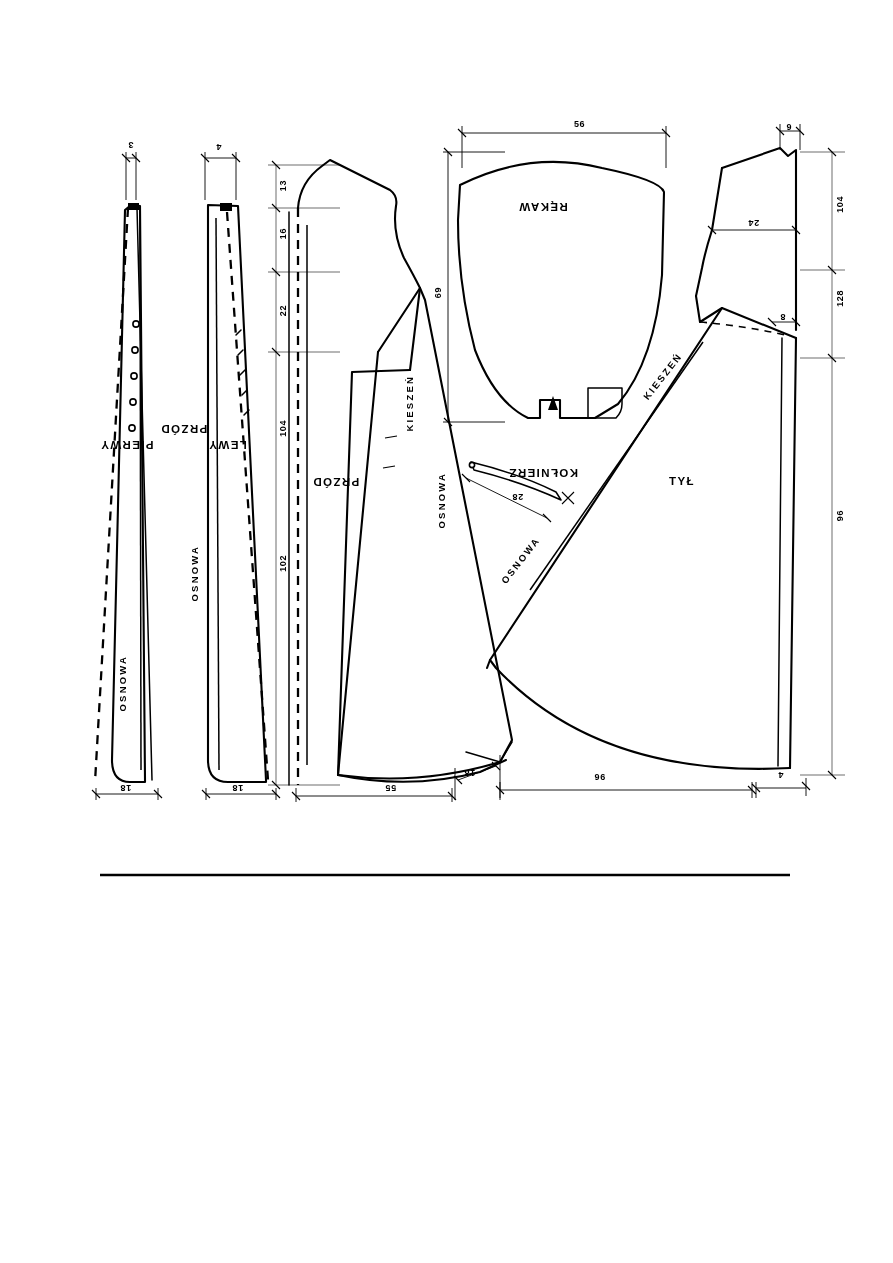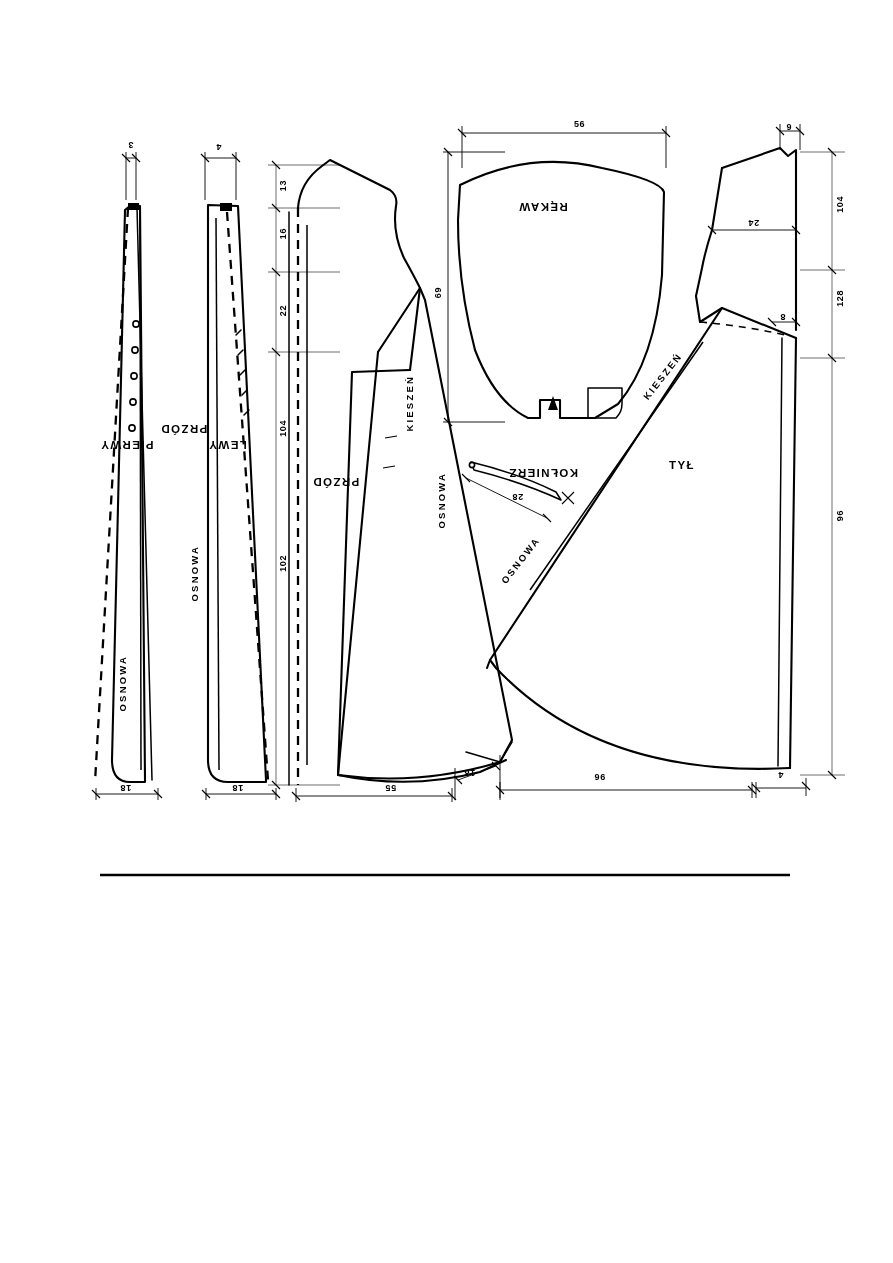--- a/index.html
+++ b/index.html
@@ -226,21 +226,21 @@
 <div class="lbl dim-label flip" style="left:385px;top:783px;">55</div>
 <div class="lbl dim-label flip" style="left:464px;top:768px;">18</div>
 
 <div class="lbl piece-label flip" style="left:518px;top:200px;">RĘKAW</div>
 <div class="lbl dim-label" style="left:548px;top:120px;padding-left:26px;">56</div>
 <div class="lbl dim-label flip" style="left:434px;top:287px;writing-mode:vertical-rl;">69</div>
 
 <div class="lbl piece-label flip" style="left:508px;top:466px;">KOŁNIERZ</div>
 <div class="lbl dim-label flip" style="left:512px;top:492px;">28</div>
 
-<div class="lbl piece-label" style="left:669px;top:460px;">TYŁ</div>
+<div class="lbl piece-label" style="left:669px;top:476px;">TYŁ</div>
 <div class="lbl grain-label" style="left:658px;top:348px;writing-mode:vertical-rl;transform:rotate(180deg) rotate(38deg);">KIESZEŃ</div>
 <div class="lbl grain-label" style="left:516px;top:532px;writing-mode:vertical-rl;transform:rotate(180deg) rotate(38deg);">OSNOWA</div>
 <div class="lbl dim-label flip" style="left:786px;top:122px;">6</div>
 <div class="lbl dim-label flip" style="left:748px;top:218px;">24</div>
 <div class="lbl dim-label flip" style="left:780px;top:312px;">8</div>
 <div class="lbl dim-label flip" style="left:836px;top:196px;writing-mode:vertical-rl;">104</div>
 <div class="lbl dim-label flip" style="left:836px;top:290px;writing-mode:vertical-rl;">128</div>
 <div class="lbl dim-label flip" style="left:836px;top:510px;writing-mode:vertical-rl;">96</div>
 <div class="lbl dim-label flip" style="left:594px;top:772px;">96</div>
 <div class="lbl dim-label flip" style="left:778px;top:770px;">4</div>

